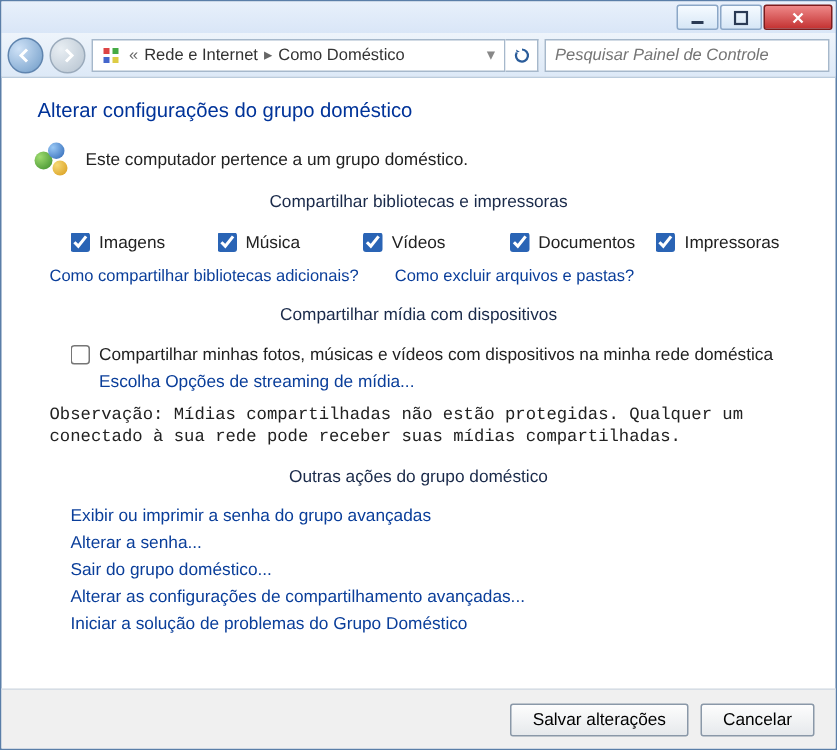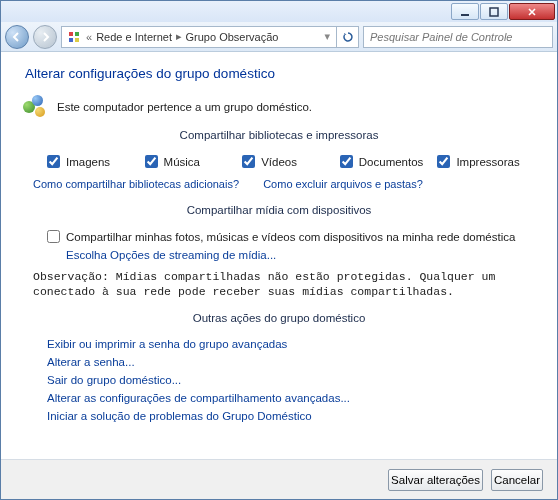--- a/index.html
+++ b/index.html
@@ -36,21 +36,21 @@
   .links-row { padding:8px 0 8px 10px; font-size:11px;}
   .lnk { color:#0a3e9a; cursor:pointer; text-decoration:none;}
   .links-row .gap { display:inline-block; width:18px;}
   .share-block { padding:2px 0 2px 24px; font-size:11.5px; color:#222;}
   .share-block .row1 { display:flex; align-items:flex-start; gap:6px;}
   .share-block .row1 .txt { line-height:1.3;}
   .share-block .stream { padding:4px 0 0 19px;}
   .note { font-size:11.5px; color:#222; padding:6px 10px 6px 10px; line-height:1.35;font-family:Liberation Mono, monospace;}
   .other-list { padding:2px 0 0 24px; font-size:11.5px; display:flex; flex-direction:column; gap:6px;}
   .footer { height:40px; border-top:1px solid #d6dde5; background:#f0f0f0; display:flex; align-items:center; justify-content:flex-end; padding:0 14px; gap:8px;}
-  .btn { height:22px; padding:0 2px; font-size:11.5px; border:1px solid #8a98a8; background:linear-gradient(#fdfdfd,#e6e9ec); border-radius:2px; cursor:pointer;}
+  .btn { height:22px; padding:0 14px; font-size:11.5px; border:1px solid #8a98a8; background:linear-gradient(#fdfdfd,#e6e9ec); border-radius:2px; cursor:pointer;}
   .win-icon { width:16px; height:16px; display:flex; align-items:center; justify-content:center; color:#3a6aaa; font-size:12px;}
 </style>
 </head>
 <body>
 
 <div class="window">
 
   <div class="titlebar">
     <div class="tbtn tbtn-min">
       <svg width="10" height="10" viewBox="0 0 10 10">
@@ -86,21 +86,21 @@
           <svg width="14" height="14" viewBox="0 0 14 14">
               <rect x="2" y="2" width="4" height="4" fill="#d44"></rect>
               <rect x="8" y="2" width="4" height="4" fill="#4a4"></rect>
               <rect x="2" y="8" width="4" height="4" fill="#46c"></rect>
               <rect x="8" y="8" width="4" height="4" fill="#dc4"></rect>
             </svg>
         </span>
         <span class="sep">«</span>
         <span>Rede e Internet</span>
         <span class="sep">▸</span>
-        <span>Grupo Observação</span>
+        <span>Como Doméstico</span>
         <span class="dd" style="margin-left:auto;">▾</span>
       </div>
       <div class="refresh">
         <svg width="12" height="12" viewBox="0 0 12 12">
             <path d="M6 2 A4 4 0 1 1 2.5 4" stroke="#2a5c9a" stroke-width="1.5" fill="none"></path>
             <path d="M2 2 L2.5 4 L4.5 3.5 Z" fill="#2a5c9a"></path>
           </svg>
       </div>
     </div>
     <div class="searchbox">

